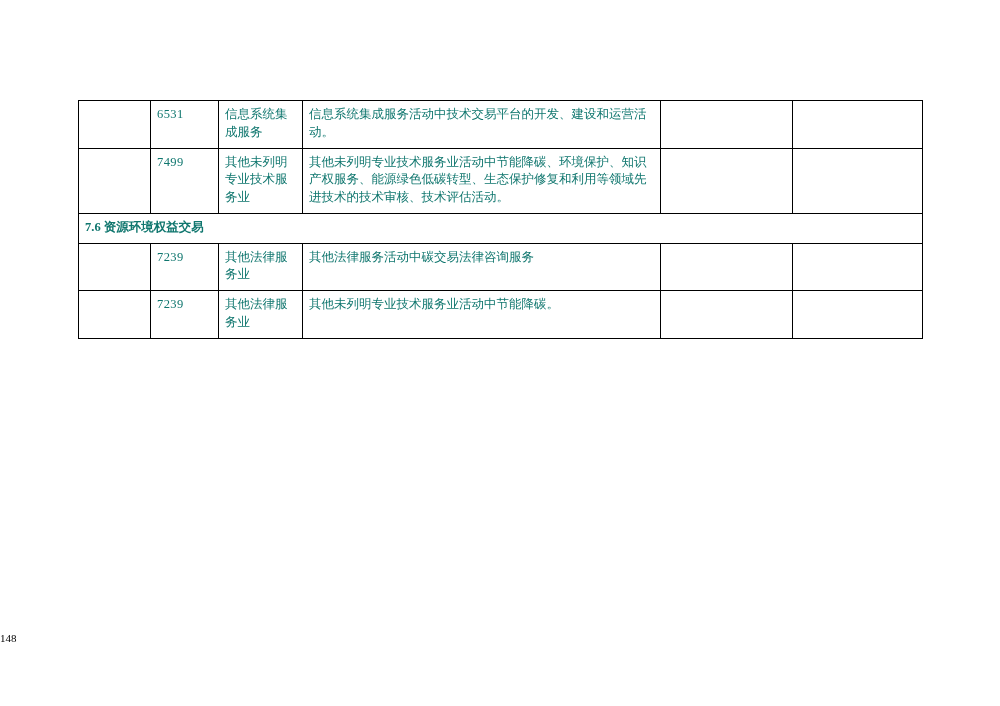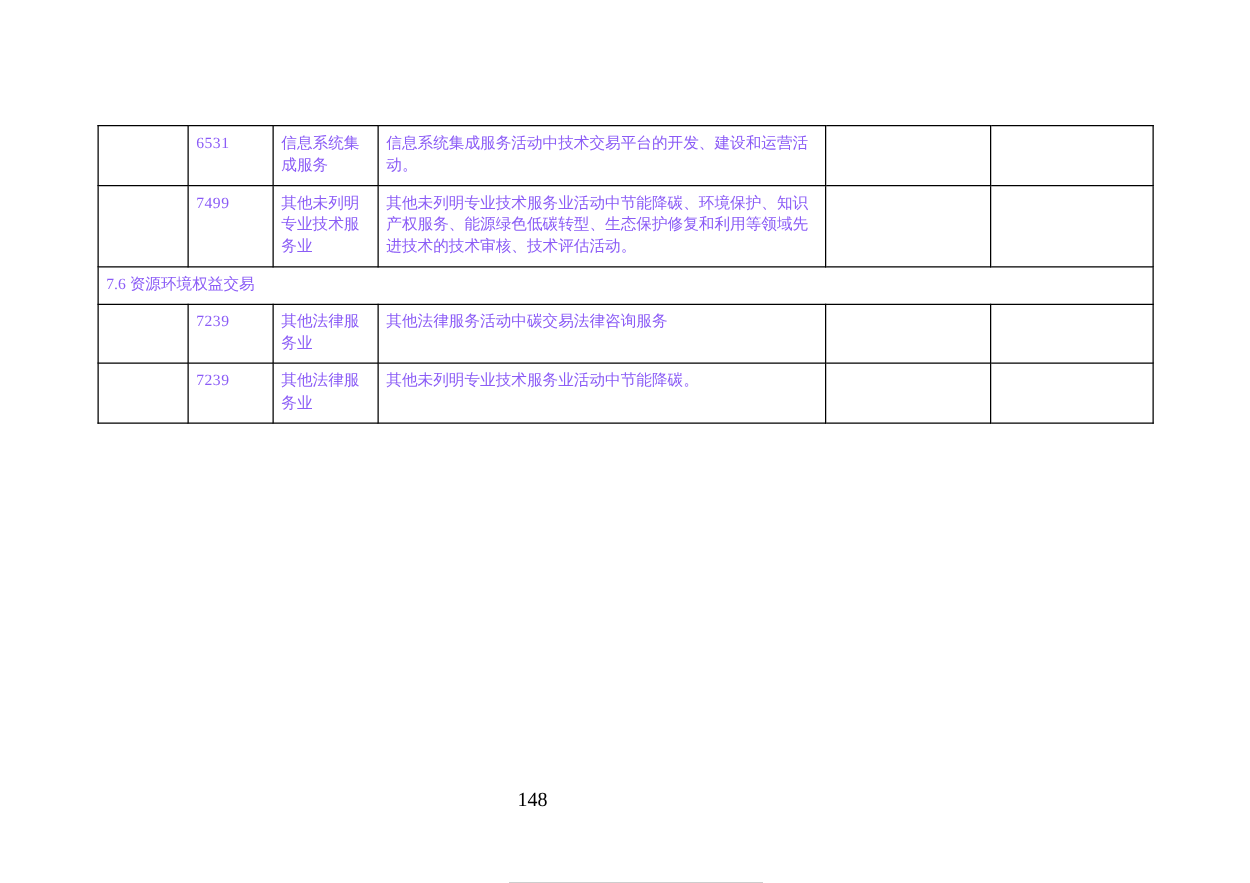--- a/index.html
+++ b/index.html
@@ -31,48 +31,48 @@
     border-collapse: collapse;
     width: 100%;
     table-layout: fixed;
   }
   table.doc td {
     border: 1px solid #000000;
     vertical-align: top;
     padding: 5px 6px 6px 6px;
     font-size: 12.5px;
     line-height: 1.42;
-    color: #8b5cf6;
+    color: #0f766e;
     font-family: "Liberation Serif", serif;
   }
   col.c1 { width: 72px; }
   col.c2 { width: 68px; }
   col.c3 { width: 84px; }
   col.c4 { width: 358px; }
   col.c5 { width: 132px; }
   col.c6 { width: 130px; }
 
   td.code { letter-spacing: 0.4px; }
   td.sectionrow {
-    font-weight: normal;
+    font-weight: bold;
     padding: 4px 6px 5px 8px;
   }
   td.check {
     text-align: center;
     font-size: 14px;
     padding-top: 6px;
   }
   .tick { display: inline-block; }
   .pagenum {
     position: absolute;
     left: 0;
     top: 632px;
     width: 852px;
-    text-align: center;
-    font-size: 16px;
+    text-align: left;
+    font-size: 11px;
     font-family: "Liberation Serif", serif;
     color: #000000;
   }
 </style>
 </head>
 <body>
 
 <div class="page">
   <div class="sheet">
     <table class="doc">

